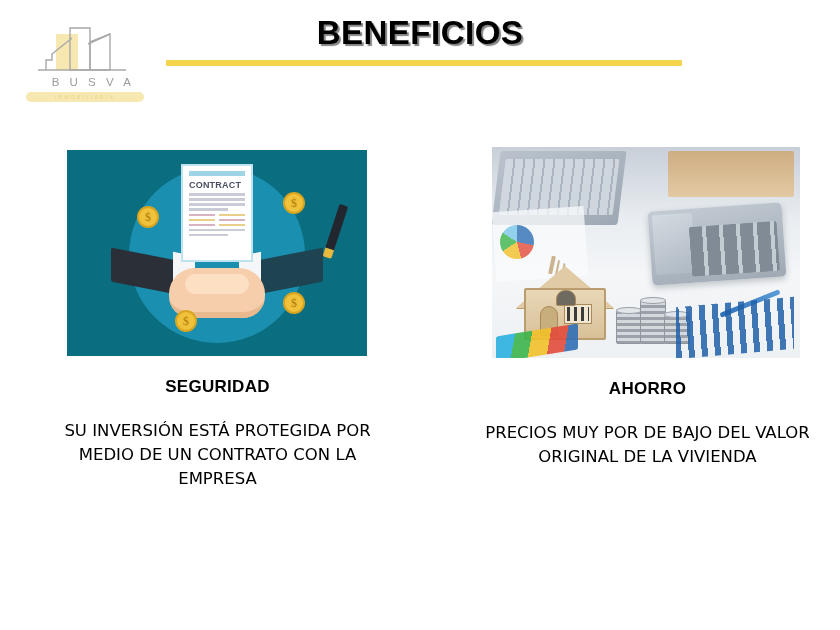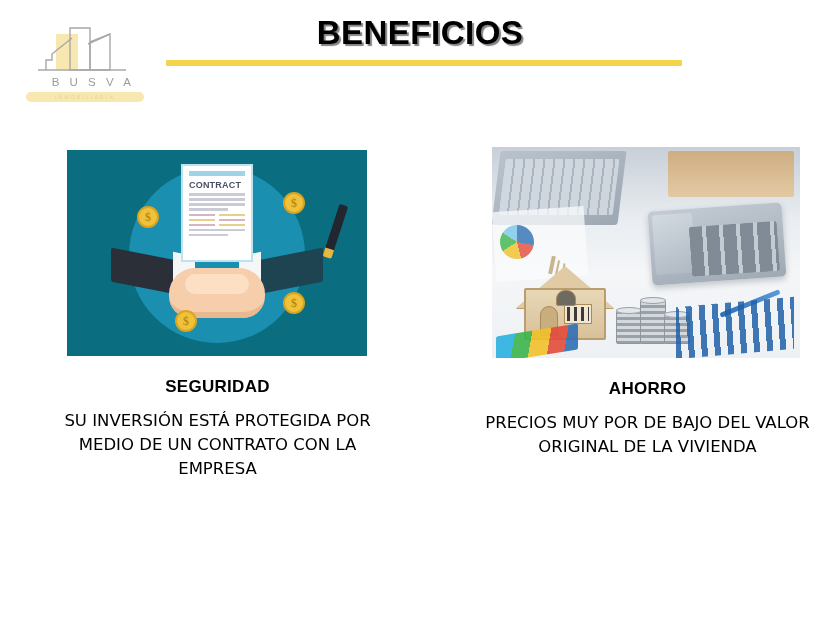--- a/index.html
+++ b/index.html
@@ -450,21 +450,21 @@
     font-size: 17px;
     font-weight: bold;
     letter-spacing: 0.3px;
     margin-top: 21px;
     font-family: "Liberation Sans", sans-serif;
   }
   .cap-body {
     text-align: center;
     font-size: 16.5px;
     line-height: 24px;
-    margin-top: 12px;
+    margin-top: 22px;
     font-family: "DejaVu Sans", sans-serif;
   }
   .cap-left-body  { padding: 0 6px; }
   .cap-right-body { padding: 0 2px; }
 </style>
 </head>
 <body>
 
 <div class="logo">
   <div class="logo-mark">

